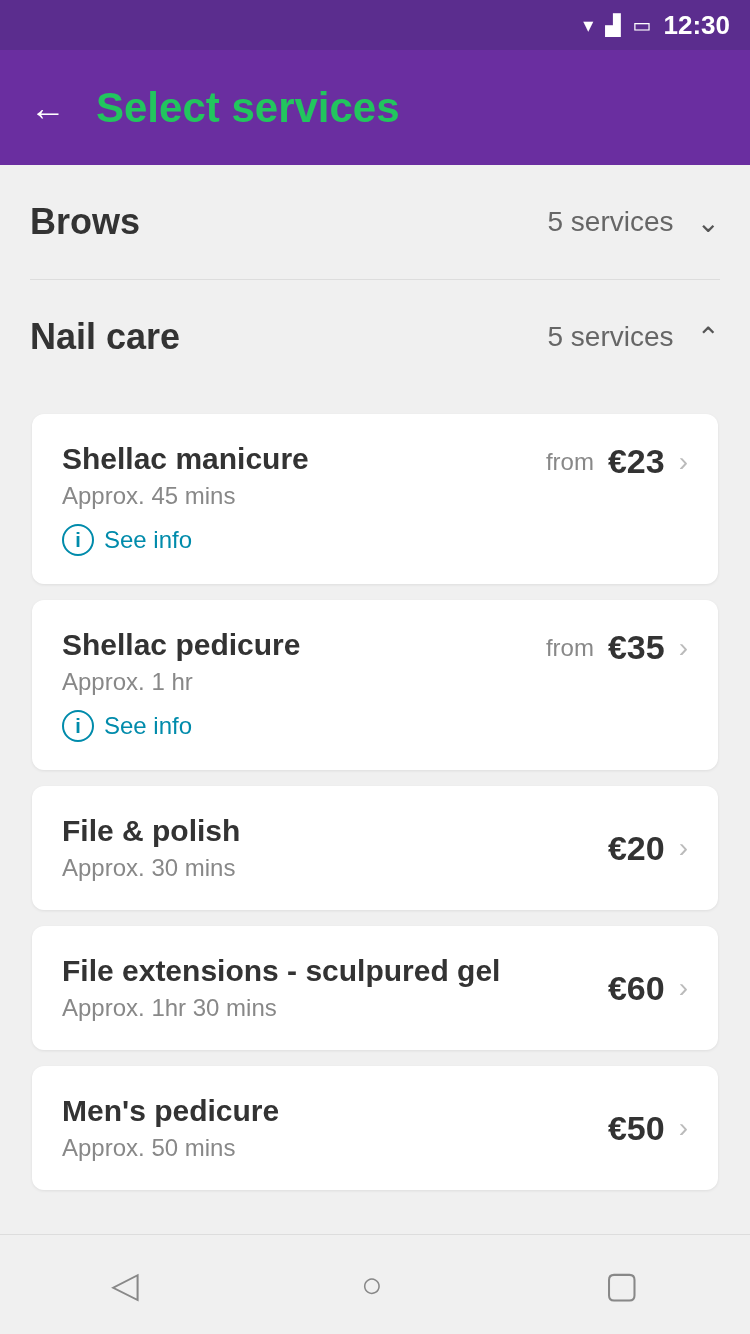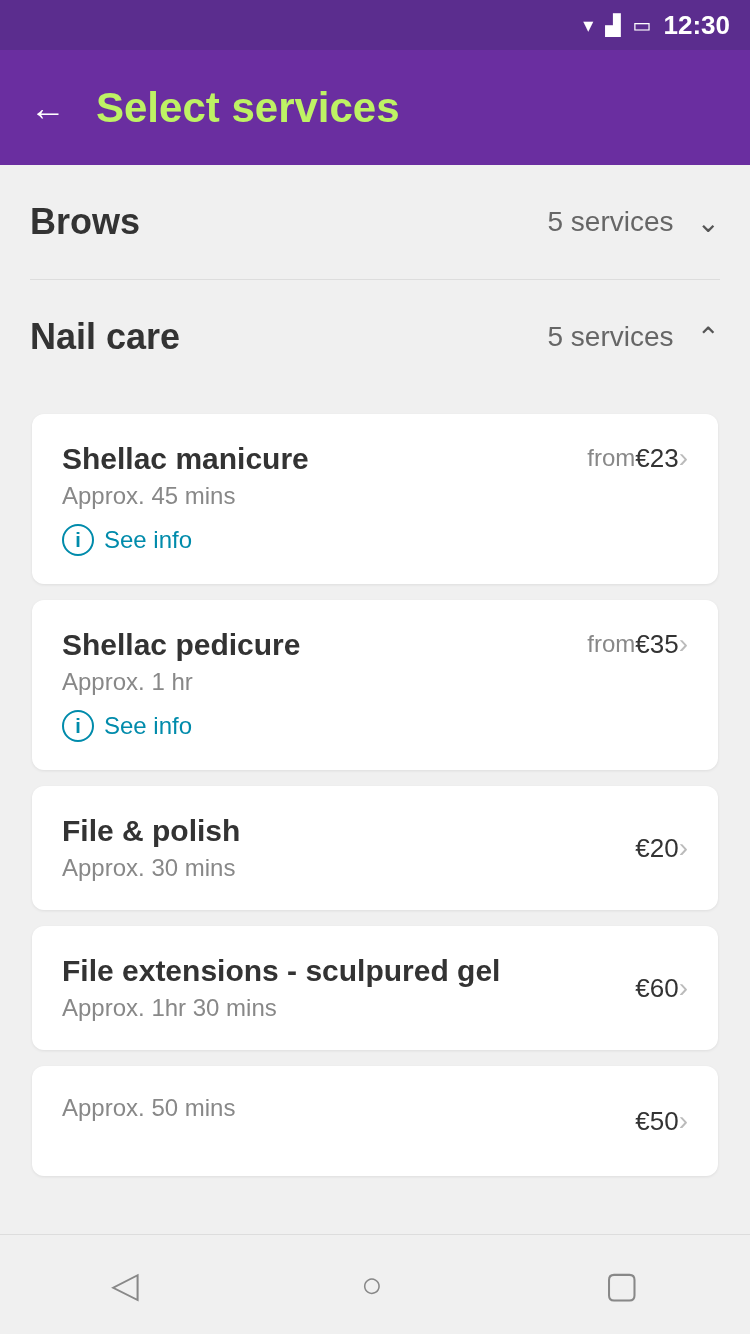--- a/index.html
+++ b/index.html
@@ -42,21 +42,21 @@
       gap: 30px;
     }
     .back-btn {
       color: white;
       font-size: 36px;
       cursor: pointer;
       display: flex;
       align-items: center;
     }
     .header-title {
-      color: #bef264;
+      color: #22c55e;
       font-size: 42px;
       font-weight: 700;
     }
 
     
     .content {
       background: #f0f0f0;
     }
 
     
@@ -131,28 +131,29 @@
       color: #333;
       margin-bottom: 6px;
     }
     .service-duration {
       font-size: 24px;
       color: #888;
     }
     .service-right {
       display: flex;
       align-items: center;
+      gap: 14px;
     }
     .service-price-from {
       font-size: 24px;
       color: #888;
     }
     .service-price {
-      font-size: 26px;
-      font-weight: 400;
+      font-size: 34px;
+      font-weight: 700;
       color: #333;
     }
     .chevron-right {
       font-size: 28px;
       color: #bbb;
     }
     .see-info {
       display: flex;
       align-items: center;
       gap: 10px;
@@ -290,20 +291,21 @@
         <div class="service-duration">Approx. 1hr 30 mins</div>
       </div>
       <div class="service-right">
         <span class="service-price">€60</span>
         <span class="chevron-right">›</span>
       </div>
     </div>
 
     <div class="service-card" style="min-height:110px;">
       <div class="service-left">
+        <div class="service-name">Men's pedicure</div>
         <div class="service-duration">Approx. 50 mins</div>
       </div>
       <div class="service-right">
         <span class="service-price">€50</span>
         <span class="chevron-right">›</span>
       </div>
     </div>
 
   </div>
 

